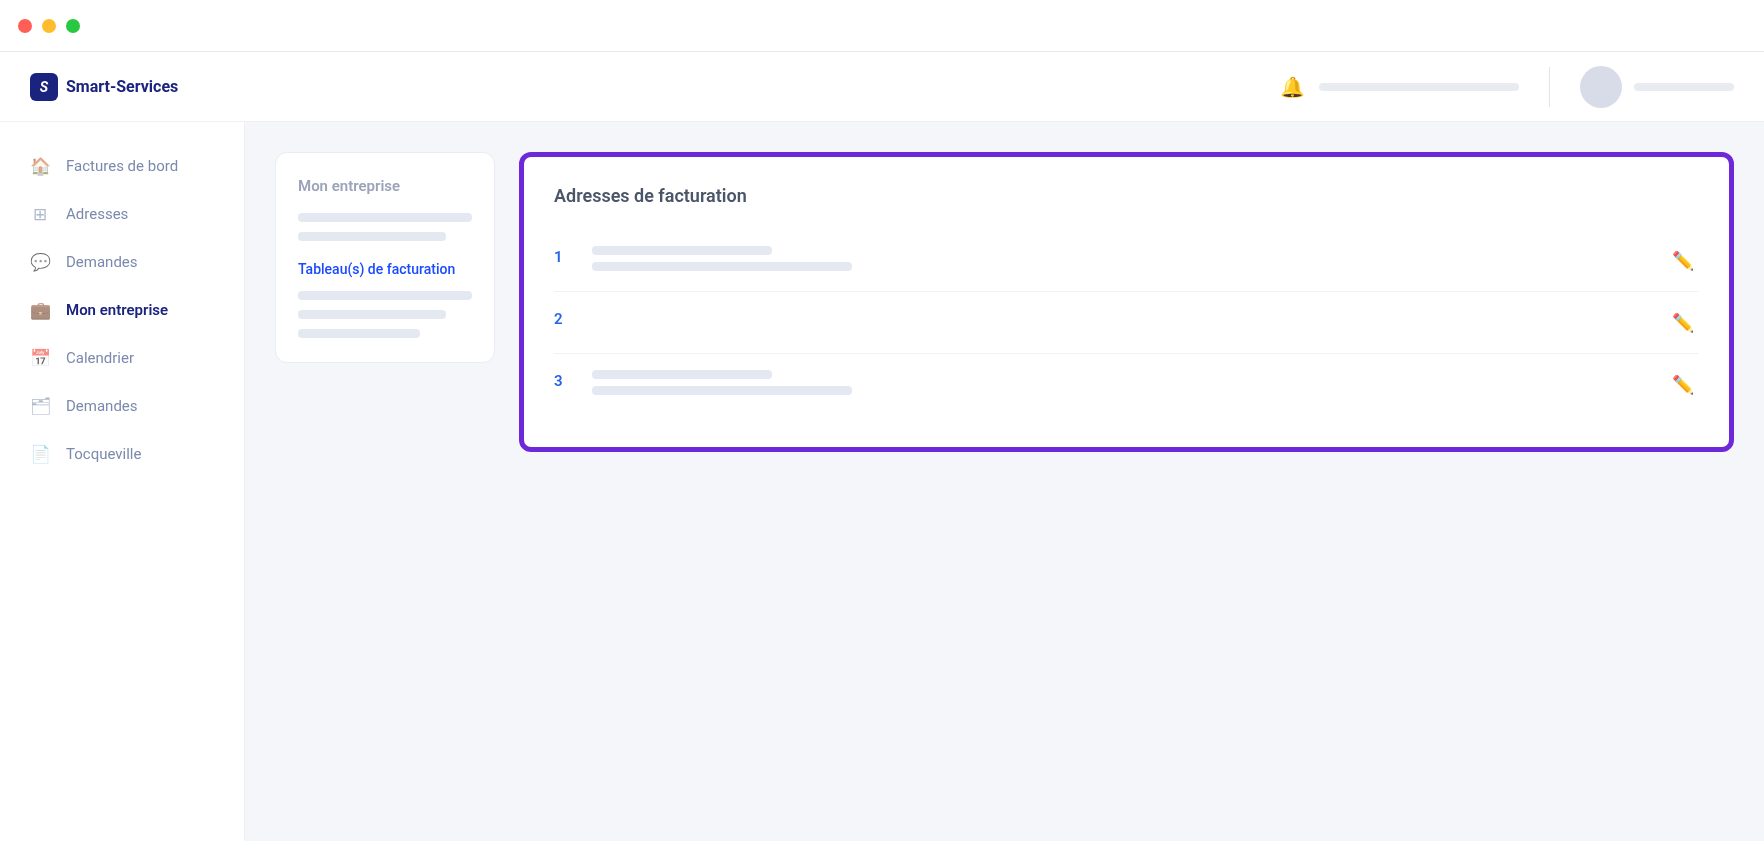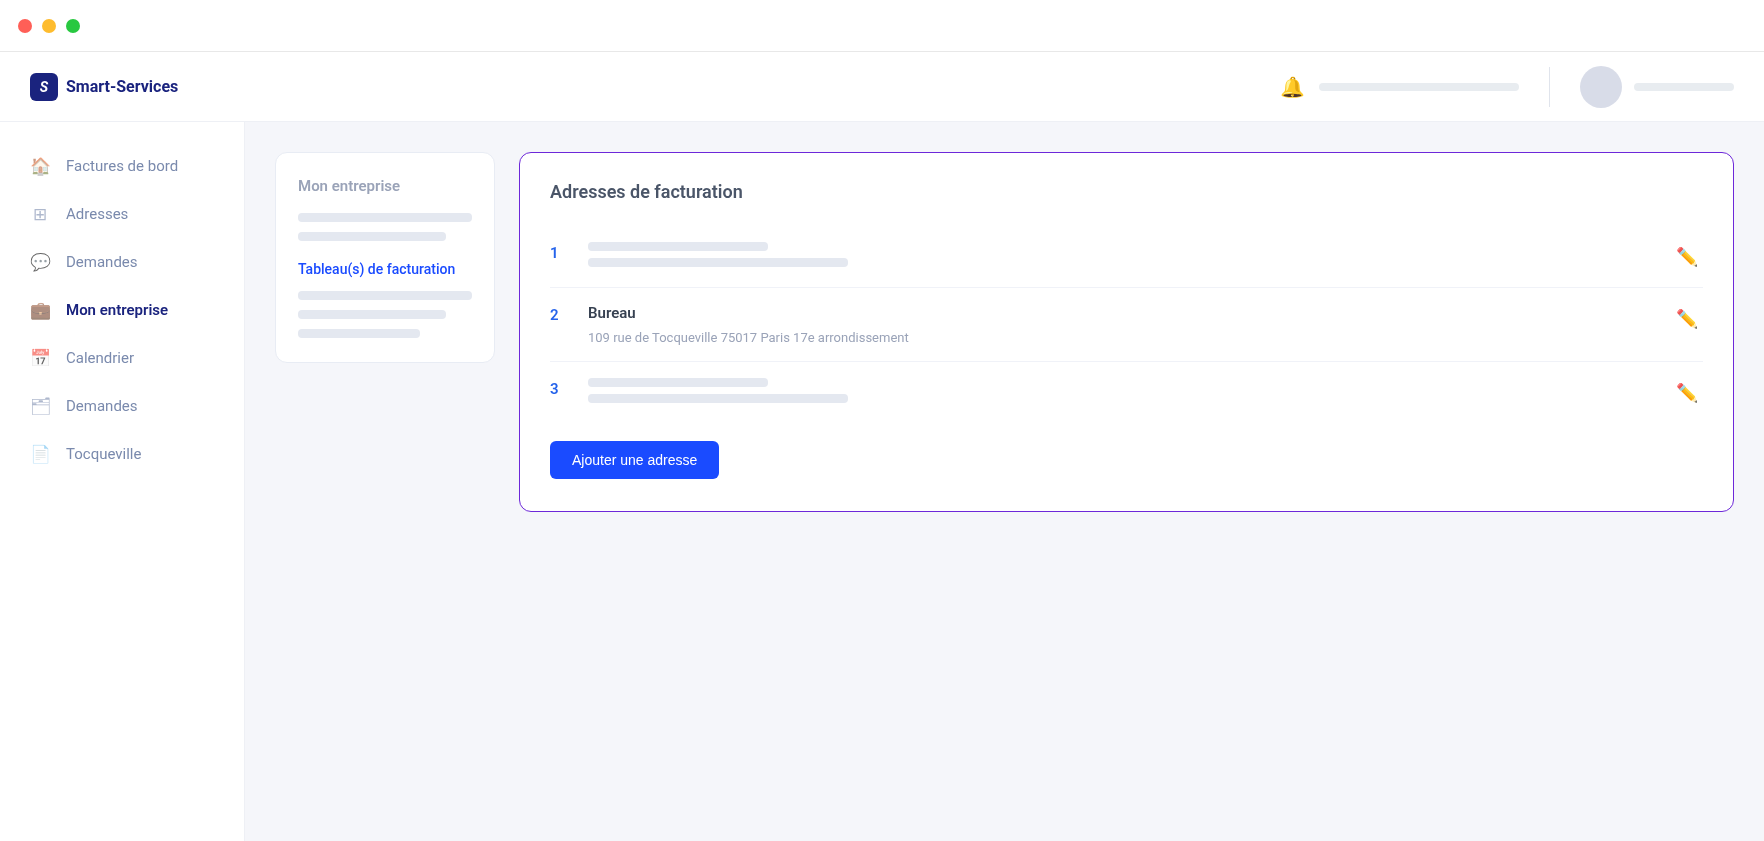--- a/index.html
+++ b/index.html
@@ -177,21 +177,21 @@
       display: flex;
       flex-direction: column;
       gap: 10px;
     }
 
     
     .billing-card {
       flex: 1;
       background: #fff;
       border-radius: 12px;
-      border: 1px solid #6d28d9;
+      border: 5px solid #6d28d9;
       padding: 28px 30px 32px;
     }
     .billing-card-title {
       font-size: 18px;
       font-weight: 600;
       color: #4a5568;
       margin-bottom: 24px;
     }
     .address-entry {
       display: flex;
@@ -339,36 +339,31 @@
             <div class="placeholder-line" style="width:180px;"></div>
             <div class="placeholder-line" style="width:260px;"></div>
           </div>
         </div>
         <span class="addr-edit-btn">✏️</span>
       </div>
 
       
       <div class="address-entry">
         <span class="addr-number">2</span>
-        <div class="addr-content">
-          <div class="addr-name">Bureau</div>
-          <div class="addr-detail">109 rue de Tocqueville 75017 Paris 17e arrondissement</div>
-        </div>
         <span class="addr-edit-btn">✏️</span>
       </div>
 
       
       <div class="address-entry">
         <span class="addr-number">3</span>
         <div class="addr-content">
           <div class="addr-placeholder-group">
             <div class="placeholder-line" style="width:180px;"></div>
             <div class="placeholder-line" style="width:260px;"></div>
           </div>
         </div>
         <span class="addr-edit-btn">✏️</span>
       </div>
 
-      <button class="add-address-btn">Ajouter une adresse</button>
     </div>
 
   </main>
 </div>
 
 </body></html>

